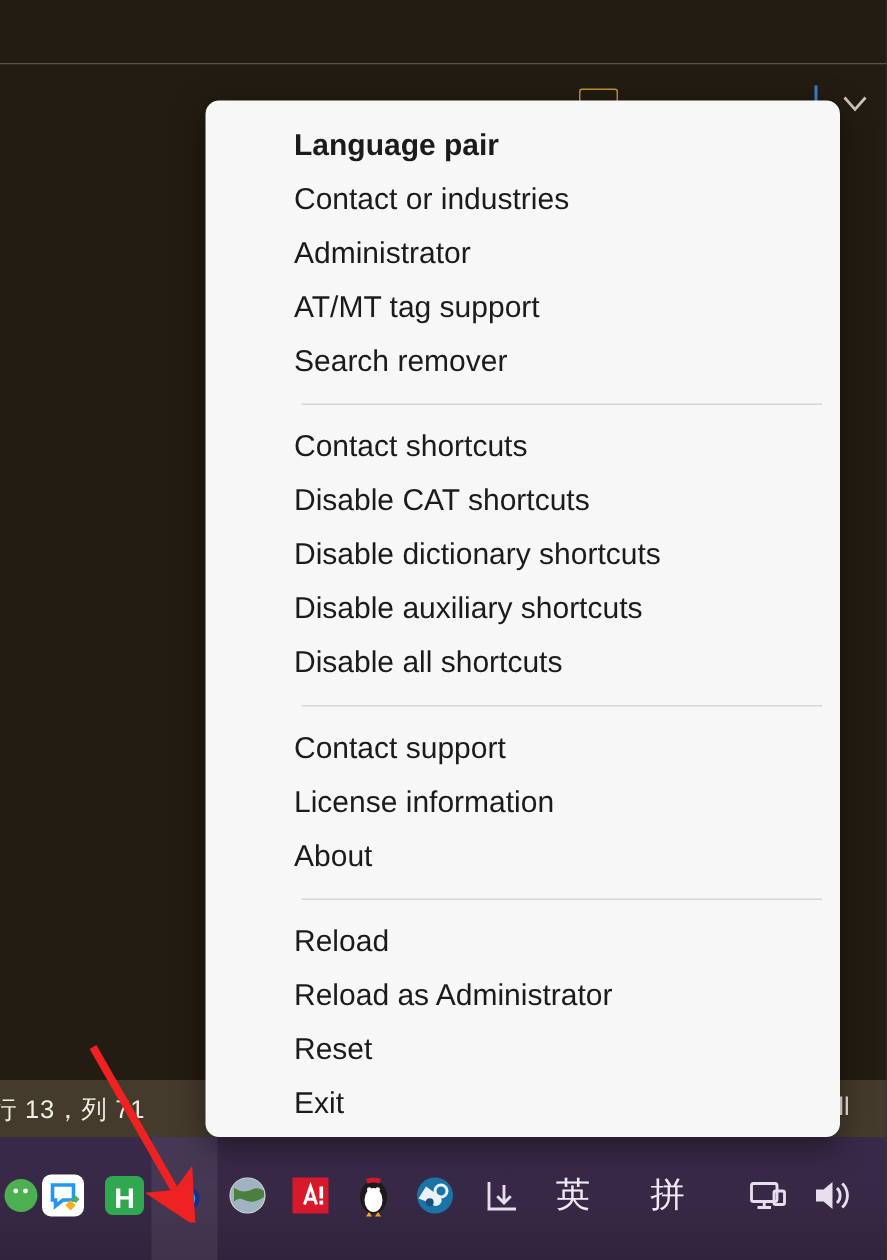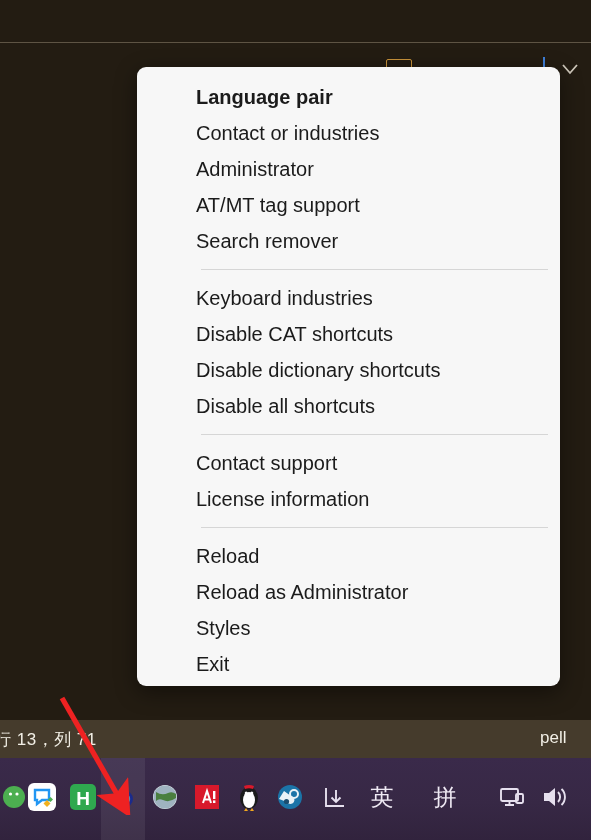--- a/index.html
+++ b/index.html
@@ -291,35 +291,37 @@
   <div class="menu" id="context-menu">
       <div class="menu-group">
         <div class="menu-item is-header">Language pair</div>
         <div class="menu-item">Contact or industries</div>
         <div class="menu-item">Administrator</div>
         <div class="menu-item">AT/MT tag support</div>
         <div class="menu-item">Search remover</div>
       </div>
       <div class="menu-sep"></div>
       <div class="menu-group">
-        <div class="menu-item">Keyboard industries</div>
+        <div class="menu-item">Contact shortcuts</div>
         <div class="menu-item">Disable CAT shortcuts</div>
         <div class="menu-item">Disable dictionary shortcuts</div>
+        <div class="menu-item">Disable auxiliary shortcuts</div>
         <div class="menu-item">Disable all shortcuts</div>
       </div>
       <div class="menu-sep"></div>
       <div class="menu-group">
         <div class="menu-item">Contact support</div>
         <div class="menu-item">License information</div>
+        <div class="menu-item">About</div>
       </div>
       <div class="menu-sep"></div>
       <div class="menu-group">
         <div class="menu-item">Reload</div>
         <div class="menu-item">Reload as Administrator</div>
-        <div class="menu-item">Styles</div>
+        <div class="menu-item">Reset</div>
         <div class="menu-item">Exit</div>
       </div>
     </div>
 
   <div class="annot-arrow">
     <svg viewBox="0 0 110 125" width="110" height="125">
       <defs>
         <marker id="ah" markerWidth="7" markerHeight="7" refX="2.2" refY="3.5" orient="auto" markerUnits="strokeWidth">
           <path d="M0,0 L7,3.5 L0,7 L1.6,3.5 Z" fill="#ee2222"></path>
         </marker>

